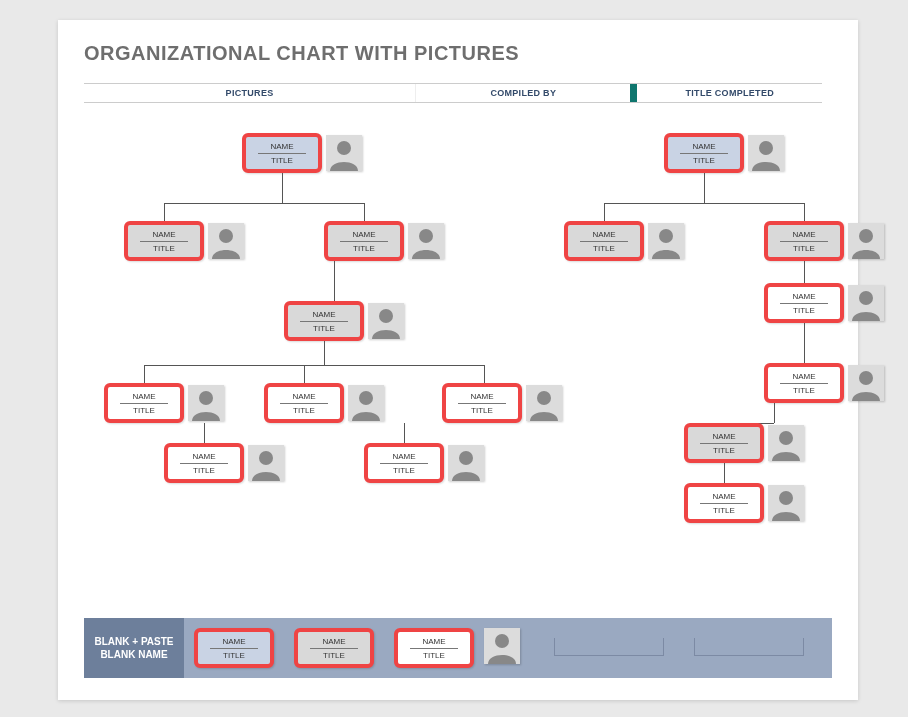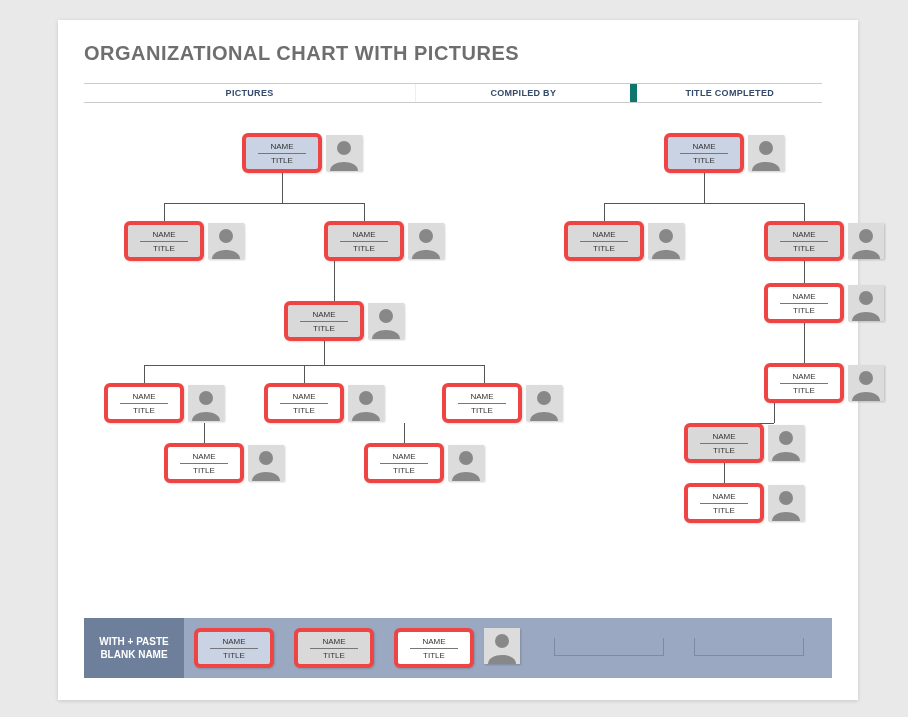--- a/index.html
+++ b/index.html
@@ -343,21 +343,21 @@
     <div class="avatar" style="left:684px; top:382px;">
         <svg>
           <use href="#person"></use>
         </svg>
       </div>
 
   </div>
 
   <div class="footer">
     <div class="label">
-      <span>WITH + PASTE</span>
+      <span>BLANK + PASTE</span>
       <span>BLANK NAME</span>
     </div>
     <div class="strip">
       <div class="card blue" style="left:10px;">
         <span class="nm">NAME</span>
         <span class="divider"></span>
         <span class="tl">TITLE</span>
       </div>
       <div class="card" style="left:110px;">
         <span class="nm">NAME</span>

